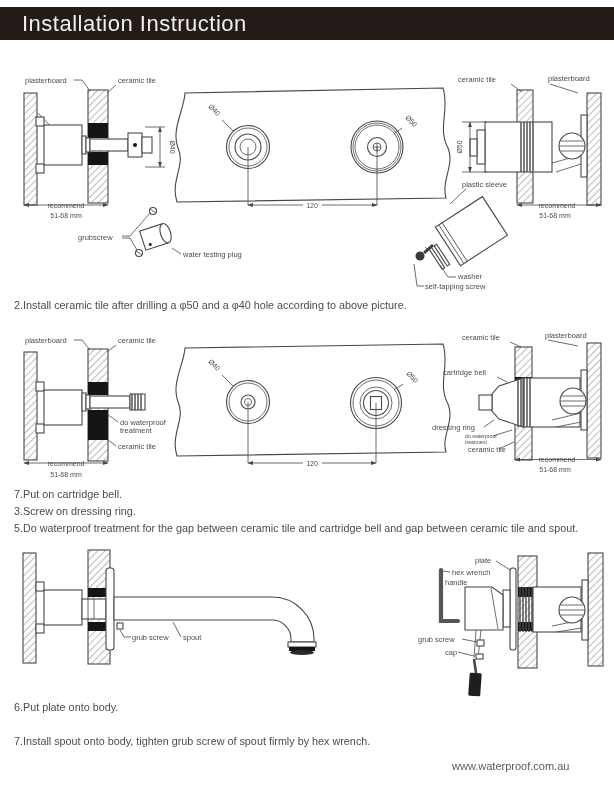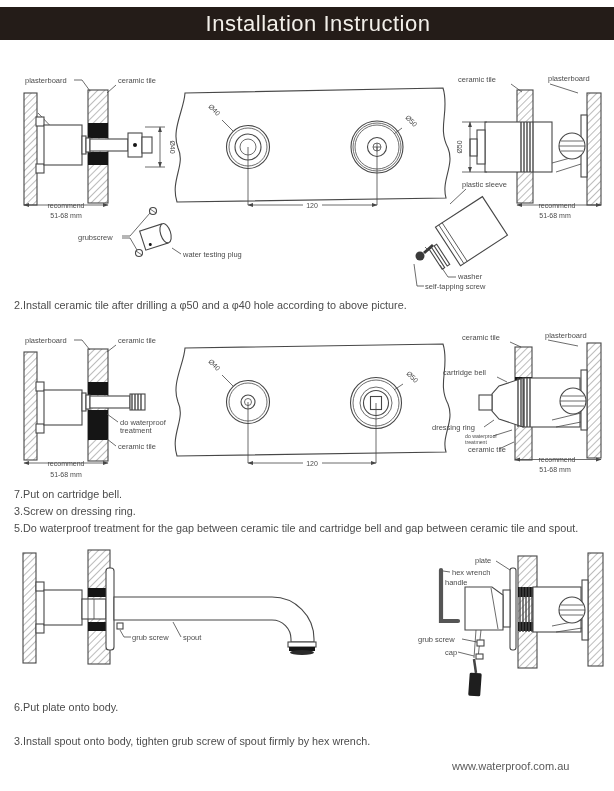--- a/index.html
+++ b/index.html
@@ -4,21 +4,21 @@
 <style>
   :root{
     --page-bg:#ffffff; --header-bg:#241c18; --header-text:#f2efe9;
     --line:#474747; --text:#4c4c4c; --black-fill:#151515;
   }
   html,body{margin:0;padding:0;background:#e8e8e8;}
   .page{position:relative;width:614px;height:791px;margin:0 auto;background:var(--page-bg);
         font-family:"Liberation Sans",sans-serif;overflow:hidden;}
   .hdr{position:absolute;top:7px;left:0;width:614px;height:33px;background:var(--header-bg);}
   .hdr span{display:block;margin-left:22px;line-height:33px;font-size:22px;color:var(--header-text);
-        letter-spacing:0.5px;text-align:center;}
+        letter-spacing:0.5px;}
   .step{position:absolute;left:14px;font-size:10.8px;color:var(--text);white-space:nowrap;}
   .footer{position:absolute;left:452px;top:760px;font-size:11px;color:#5a5a5a;}
   svg.diag{position:absolute;left:0;}
   
   .o{fill:#fff;stroke:var(--line);stroke-width:1.1px;}
   .h{fill:url(#hatch);stroke:var(--line);stroke-width:1.1px;}
   .b{fill:var(--black-fill);stroke:none;}
   .s{fill:none;stroke:var(--line);stroke-width:1.1px;}
   .t{fill:none;stroke:var(--line);stroke-width:0.8px;}
   .rb{fill:none;stroke:var(--line);stroke-width:1.4px;}
@@ -330,16 +330,16 @@
       <rect class="o" x="477" y="98" width="7" height="6"></rect>
       <text class="lbl" x="445" y="113">cap</text>
       <line class="t" x1="458" y1="110" x2="474" y2="114"></line>
       <rect class="o" x="476" y="112" width="7" height="5"></rect>
       <line x1="474" y1="117" x2="476" y2="131" stroke="#444" stroke-width="2.5"></line>
       <rect x="469" y="131" width="12" height="23" rx="1.5" fill="#1e1e1e" transform="rotate(4 475 142)"></rect>
     </g>
   </svg>
 
   <div class="step" style="top:701px">6.Put plate onto body.</div>
-  <div class="step" style="top:735px">3.Install spout onto body, tighten grub screw of spout firmly by hex wrench.</div>
+  <div class="step" style="top:735px">7.Install spout onto body, tighten grub screw of spout firmly by hex wrench.</div>
 
   <div class="footer">www.waterproof.com.au</div>
 </div>
 
 </body></html>

